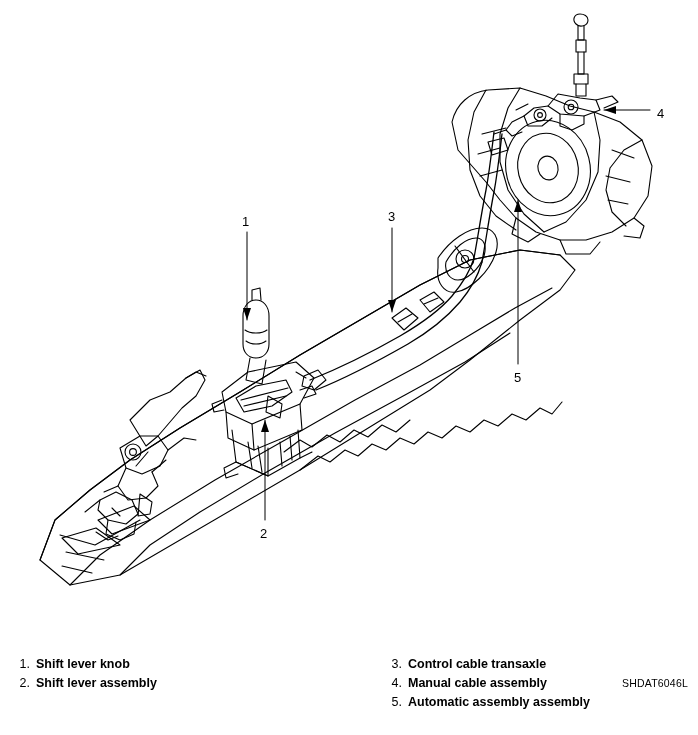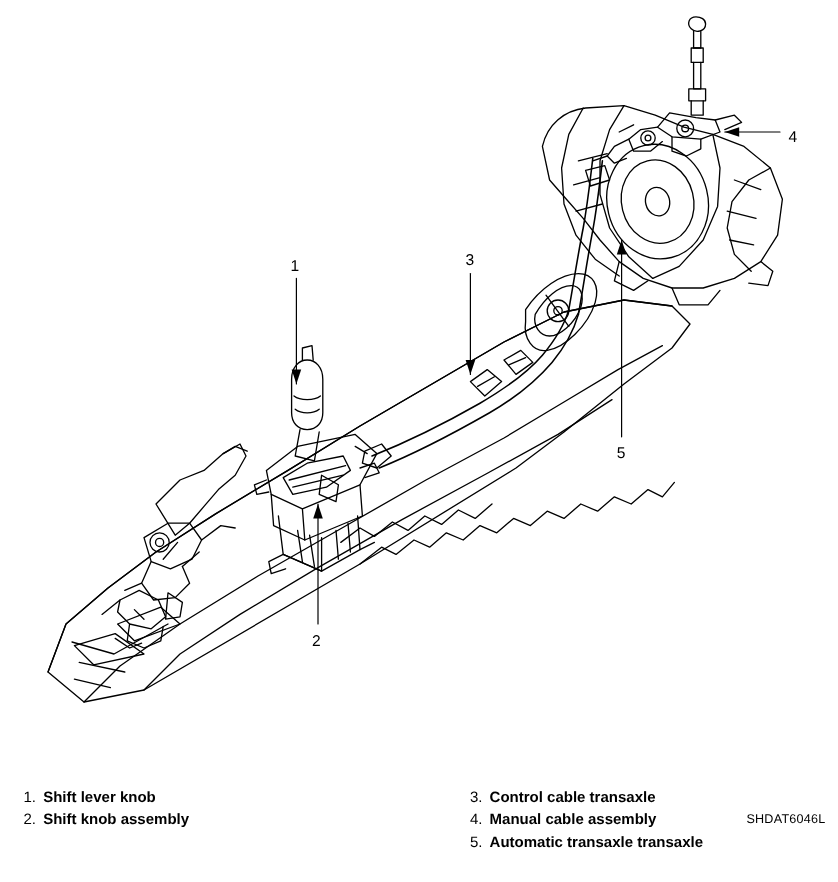--- a/index.html
+++ b/index.html
@@ -256,32 +256,32 @@
 </div>
 
 <div id="legend">
   <div class="legend-col left">
     <div class="legend-row">
       <span class="legend-idx">1.</span>
       <span class="legend-label">Shift lever knob</span>
     </div>
     <div class="legend-row">
       <span class="legend-idx">2.</span>
-      <span class="legend-label">Shift knob assembly</span>
+      <span class="legend-label">Shift lever assembly</span>
     </div>
   </div>
   <div class="legend-col right">
     <div class="legend-row">
       <span class="legend-idx">3.</span>
       <span class="legend-label">Control cable transaxle</span>
     </div>
     <div class="legend-row">
       <span class="legend-idx">4.</span>
       <span class="legend-label">Manual cable assembly</span>
     </div>
     <div class="legend-row">
       <span class="legend-idx">5.</span>
-      <span class="legend-label">Automatic transaxle transaxle</span>
+      <span class="legend-label">Automatic assembly assembly</span>
     </div>
   </div>
 </div>
 
 <div id="figure-code">SHDAT6046L</div>
 
 </body></html>

